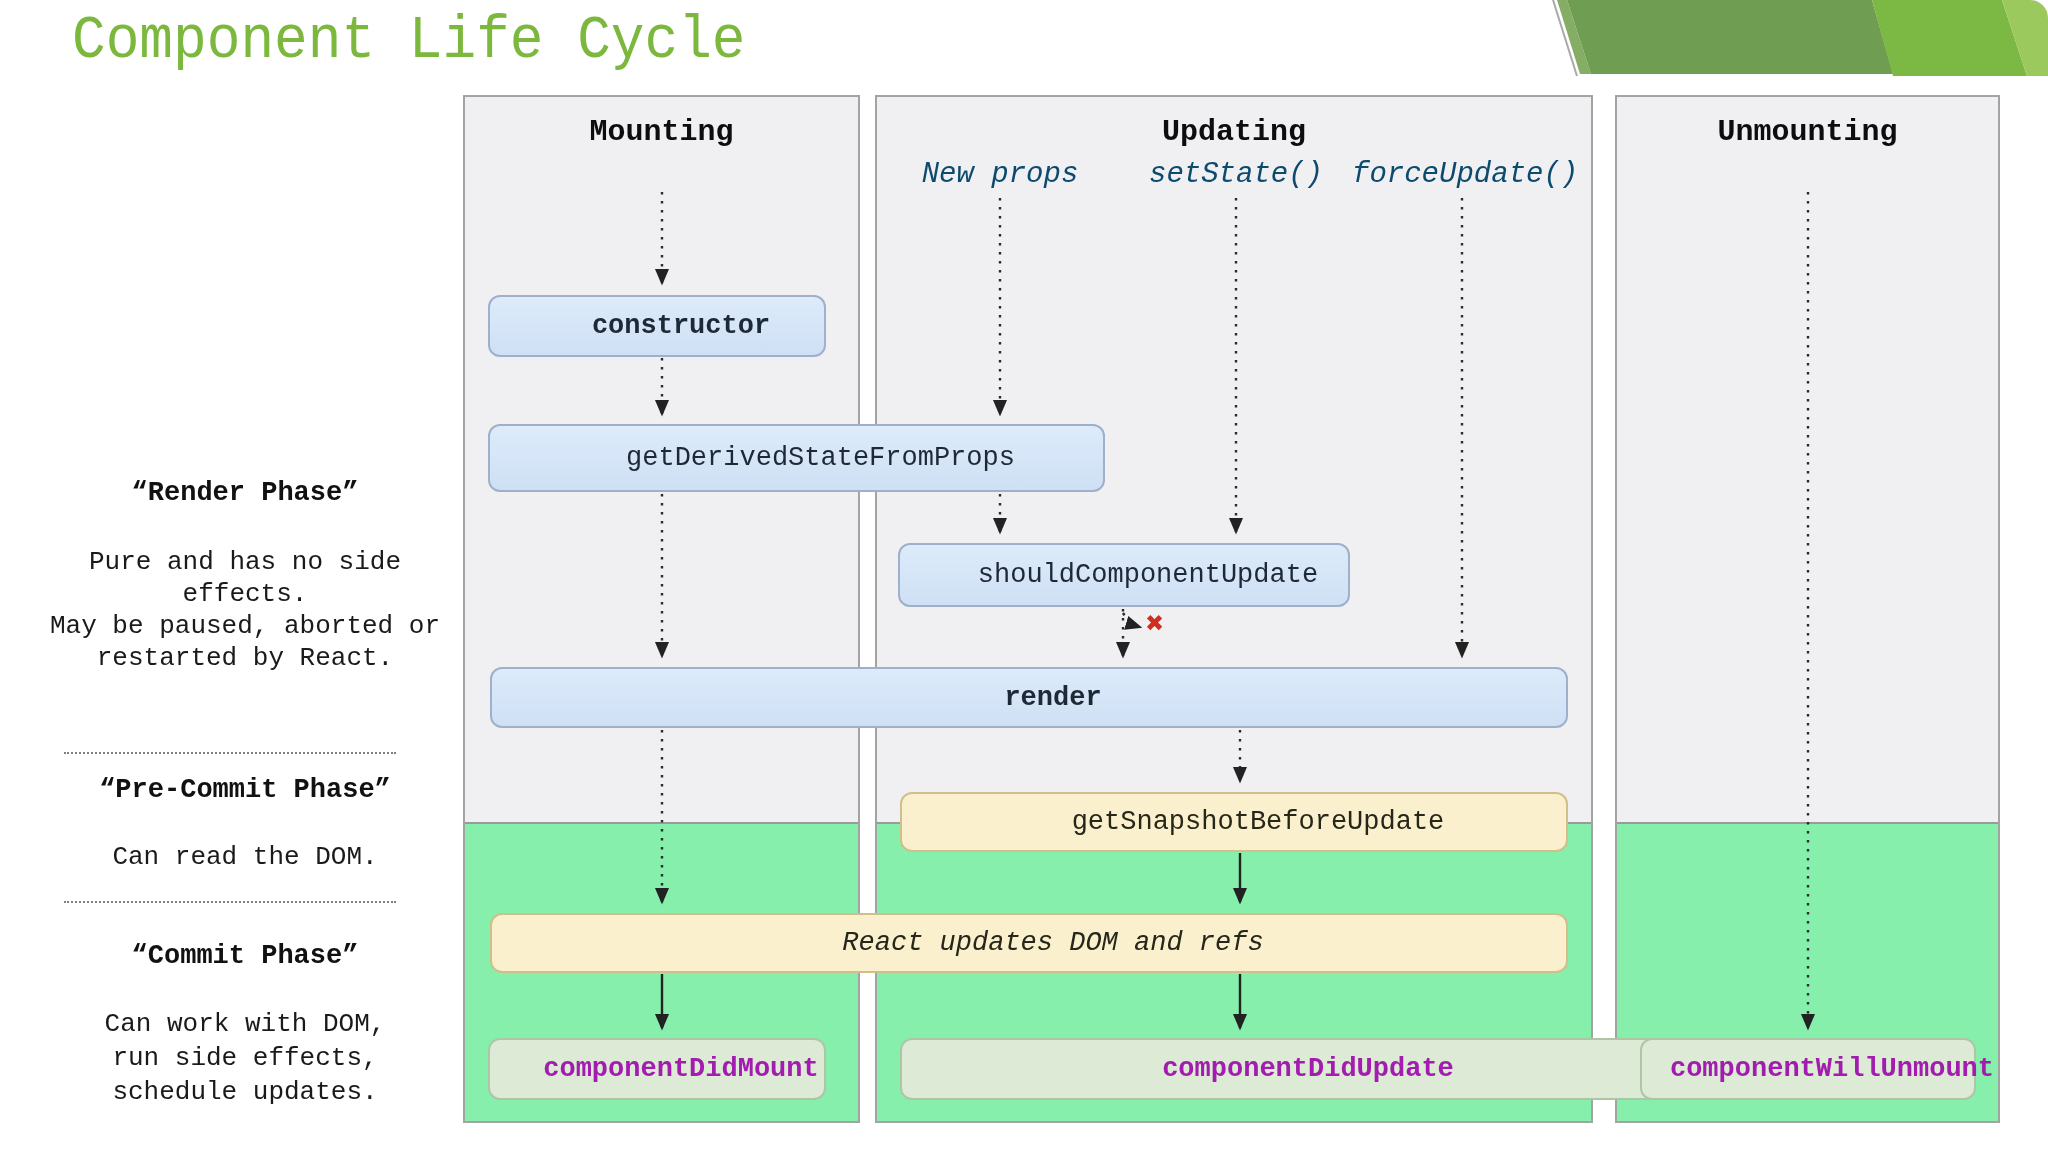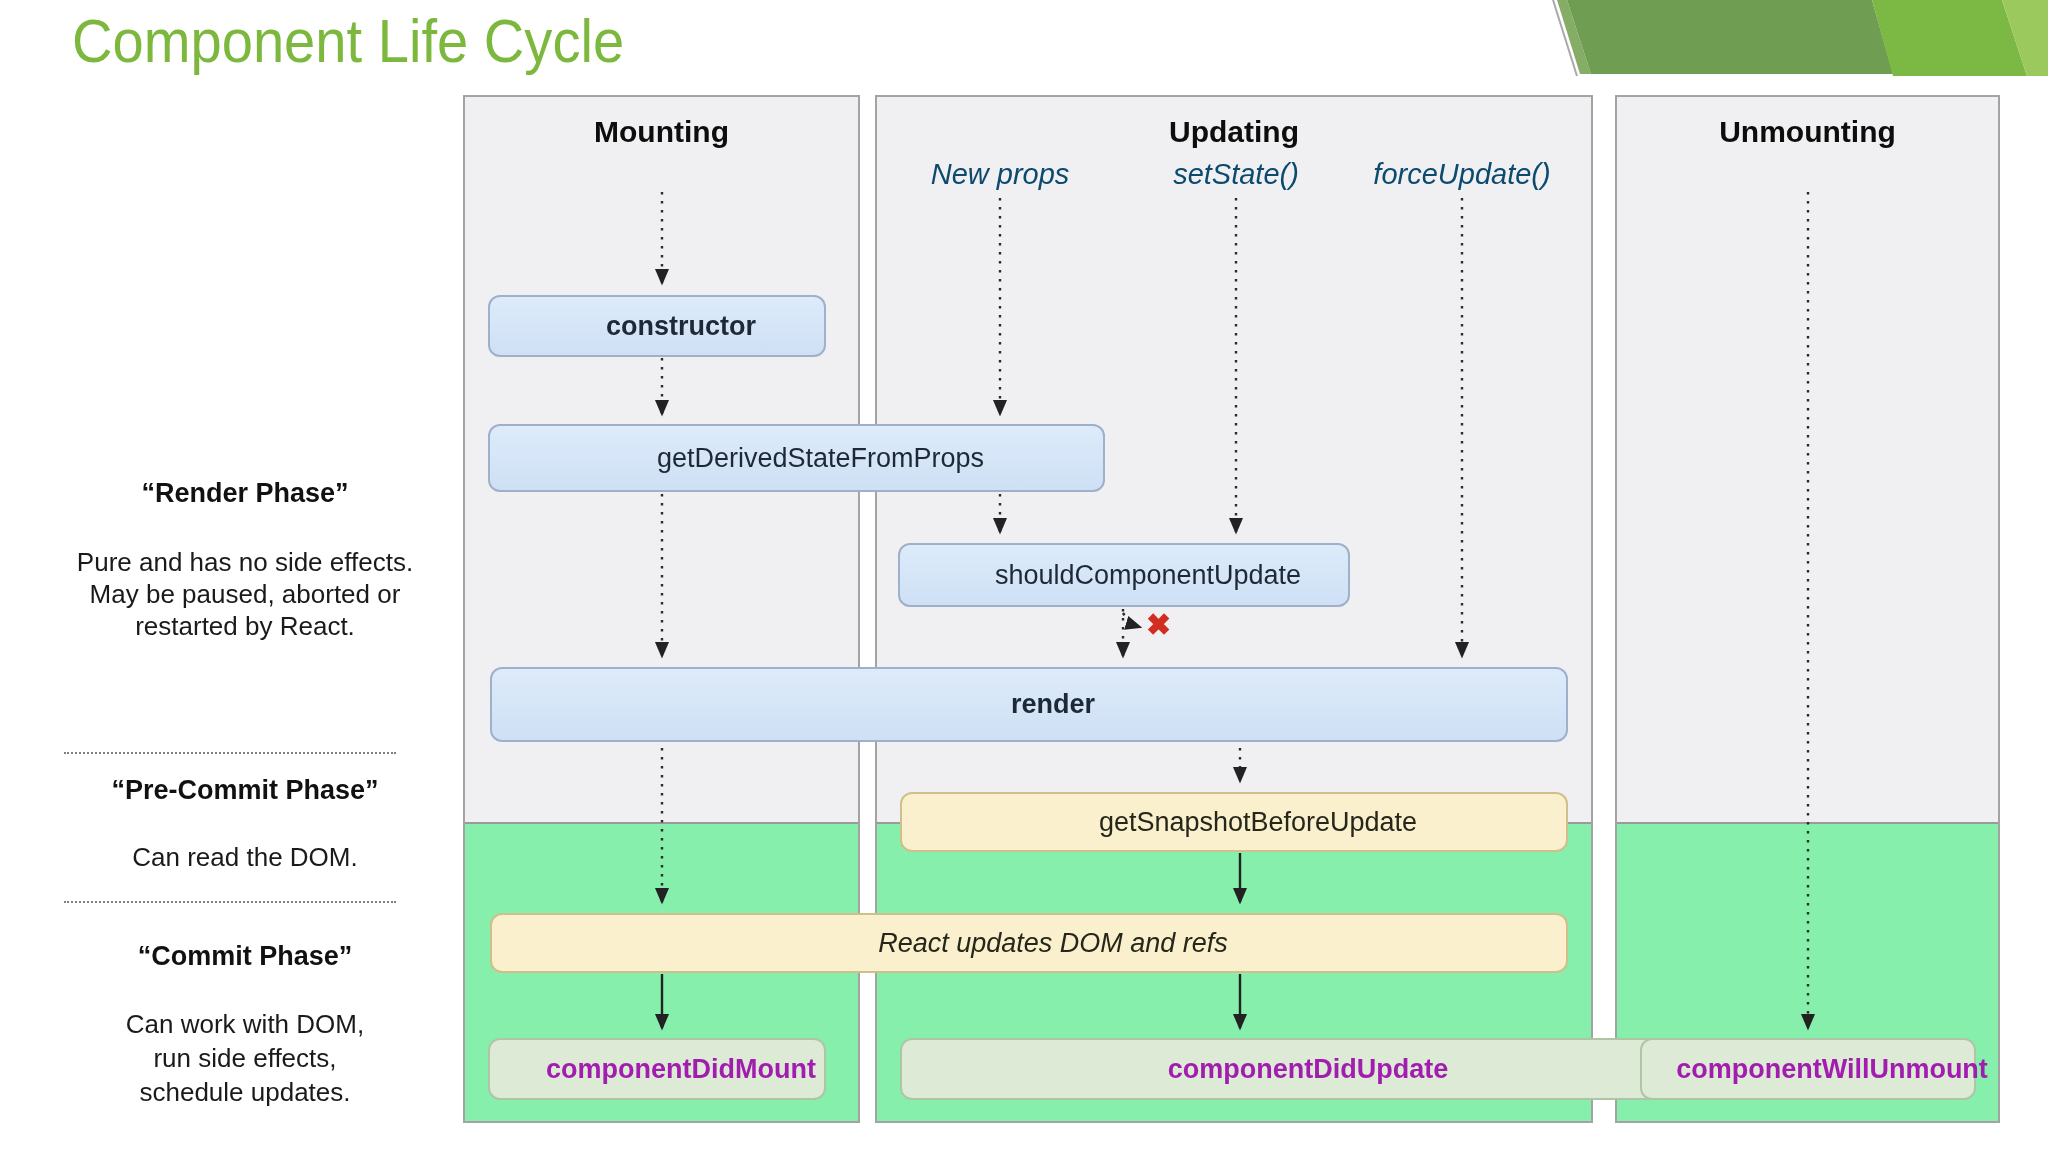--- a/index.html
+++ b/index.html
@@ -1,18 +1,18 @@
 <!DOCTYPE html>
 <html><head>
 <meta charset="utf-8">
 <style>
   html,body{margin:0;padding:0;background:#ffffff;}
   .slide{
     position:relative;width:2048px;height:1152px;background:#ffffff;overflow:hidden;
-    font-family:Liberation Sans, sans-serif;color:#1a1a1a;
+    font-family:Liberation Mono, monospace;color:#1a1a1a;border-radius:18px;
   }
   
   .title{
     position:absolute;left:72px;top:6px;font-size:61px;font-weight:400;
     color:#7cb83d;transform:scaleX(.92);transform-origin:left top;white-space:nowrap;
     letter-spacing:0px;
   }
   
   .deco{position:absolute;left:1540px;top:0;width:508px;height:80px;}
   
@@ -126,20 +126,20 @@
       <line x1="1240" y1="853" x2="1240" y2="902" marker-end="url(#ah)"></line>
       <line x1="1240" y1="974" x2="1240" y2="1028" marker-end="url(#ah)"></line>
     </g>
   </svg>
 
   <div class="abort-x">✖</div>
 
   <div class="box blue bold" style="left:488px;top:295px;width:338px;height:62px">constructor</div>
   <div class="box blue" style="left:488px;top:424px;width:617px;height:68px">getDerivedStateFromProps</div>
   <div class="box blue" style="left:898px;top:543px;width:452px;height:64px">shouldComponentUpdate</div>
-  <div class="box blue bold" style="left:490px;top:667px;width:1078px;height:75px">render</div>
+  <div class="box blue bold" style="left:490px;top:667px;width:1078px;height:61px">render</div>
   <div class="box yellow" style="left:900px;top:792px;width:668px;height:60px">getSnapshotBeforeUpdate</div>
   <div class="box yellow italic" style="left:490px;top:913px;width:1078px;height:60px">React updates DOM and refs</div>
   <div class="box green bold" style="left:488px;top:1038px;width:338px;height:62px">componentDidMount</div>
   <div class="box green bold" style="left:900px;top:1038px;width:768px;height:62px">componentDidUpdate</div>
   <div class="box green bold" style="left:1640px;top:1038px;width:336px;height:62px">componentWillUnmount</div>
 
 </div>
 
 </body></html>

